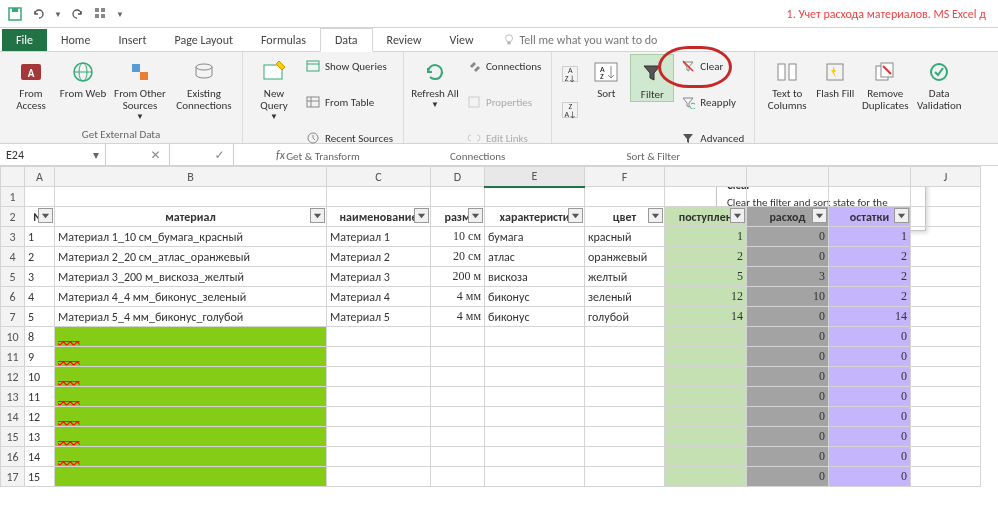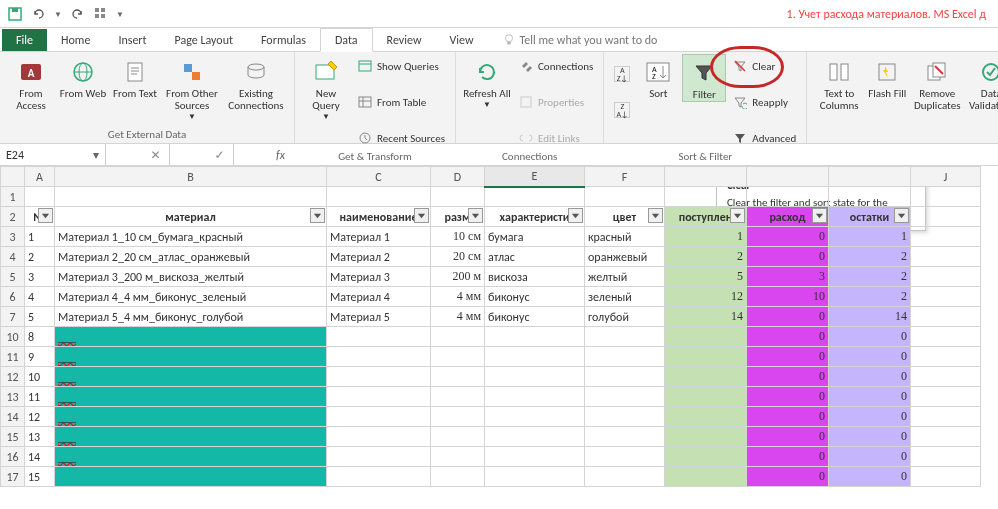--- a/index.html
+++ b/index.html
@@ -43,23 +43,23 @@
 table { border-collapse: collapse; table-layout: fixed; }
 th, td { border: 1px solid #d4d4d4; font-size: 12px; height: 20px; overflow: hidden; white-space: nowrap; }
 th { background: #f3f3f3; font-weight: normal; color: #555; text-align: center; }
 th.corner { background: #f3f3f3; width: 24px; }
 th.rowh { width: 24px; text-align: center; }
 td { padding: 0 3px; }
 .col-sel { background: #e8e8e8; border-bottom: 2px solid #217346; }
 .hcell { font-weight: bold; text-align: center; position: relative; background: #fff; }
 .hcell .fbtn { position: absolute; right: 1px; top: 1px; width: 15px; height: 15px; border: 1px solid #999; background: #f0f0f0; display: flex; align-items: center; justify-content: center; cursor: pointer; }
 .hcell .fbtn svg { width: 9px; height: 9px; }
-.bg-pink { background: #14b8a6; }
+.bg-pink { background: #84cc16; font-family: Liberation Mono, monospace; }
 .bg-green { background: #c5e0b3; }
-.bg-orange { background: #d946ef; margin-top: 32px; }
+.bg-orange { background: #a3a3a3; margin-top: 32px; }
 .bg-blue { background: #c4b5fd; }
 .center { text-align: right; font-family: Liberation Serif, serif; }
 </style>
 </head>
 <body>
 
 <div class="qat">
   <div class="qat-icon">
       <svg width="16" height="16" viewBox="0 0 16 16">
         <rect x="2" y="2" width="12" height="12" fill="none" stroke="#3a7" stroke-width="1.5"></rect>
@@ -124,31 +124,20 @@
       <div class="btn-lg">
           <div class="ic">
             <svg width="24" height="24">
               <circle cx="12" cy="12" r="9" fill="none" stroke="#3a7" stroke-width="1.5"></circle>
               <ellipse cx="12" cy="12" rx="4" ry="9" fill="none" stroke="#3a7"></ellipse>
               <line x1="3" y1="12" x2="21" y2="12" stroke="#3a7"></line>
             </svg>
           </div>
           <span>From Web</span>
         </div>
-      <div class="btn-lg">
-          <div class="ic">
-            <svg width="24" height="24">
-              <rect x="5" y="3" width="14" height="18" fill="#fff" stroke="#888"></rect>
-              <line x1="8" y1="8" x2="16" y2="8" stroke="#888"></line>
-              <line x1="8" y1="11" x2="16" y2="11" stroke="#888"></line>
-              <line x1="8" y1="14" x2="14" y2="14" stroke="#888"></line>
-            </svg>
-          </div>
-          <span>From Text</span>
-        </div>
       <div class="btn-lg" style="width:60px">
           <div class="ic">
             <svg width="24" height="24">
               <rect x="4" y="4" width="8" height="8" fill="#5b9bd5"></rect>
               <rect x="12" y="12" width="8" height="8" fill="#ed7d31"></rect>
             </svg>
           </div>
           <span>From Other Sources</span>
           <span style="font-size:8px;">▼</span>
         </div>

